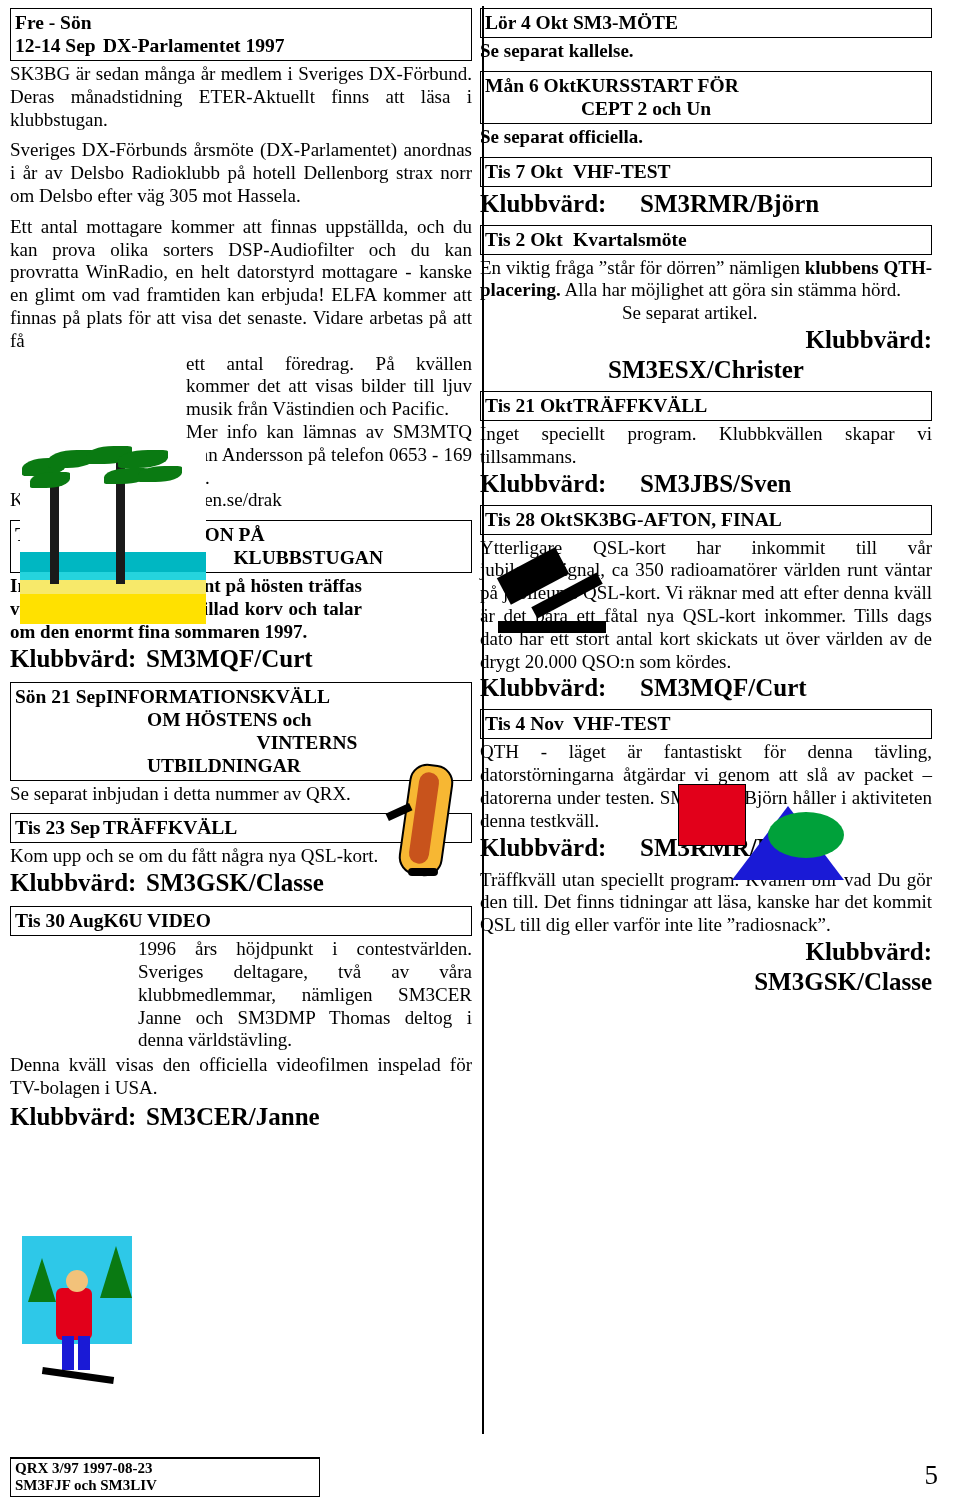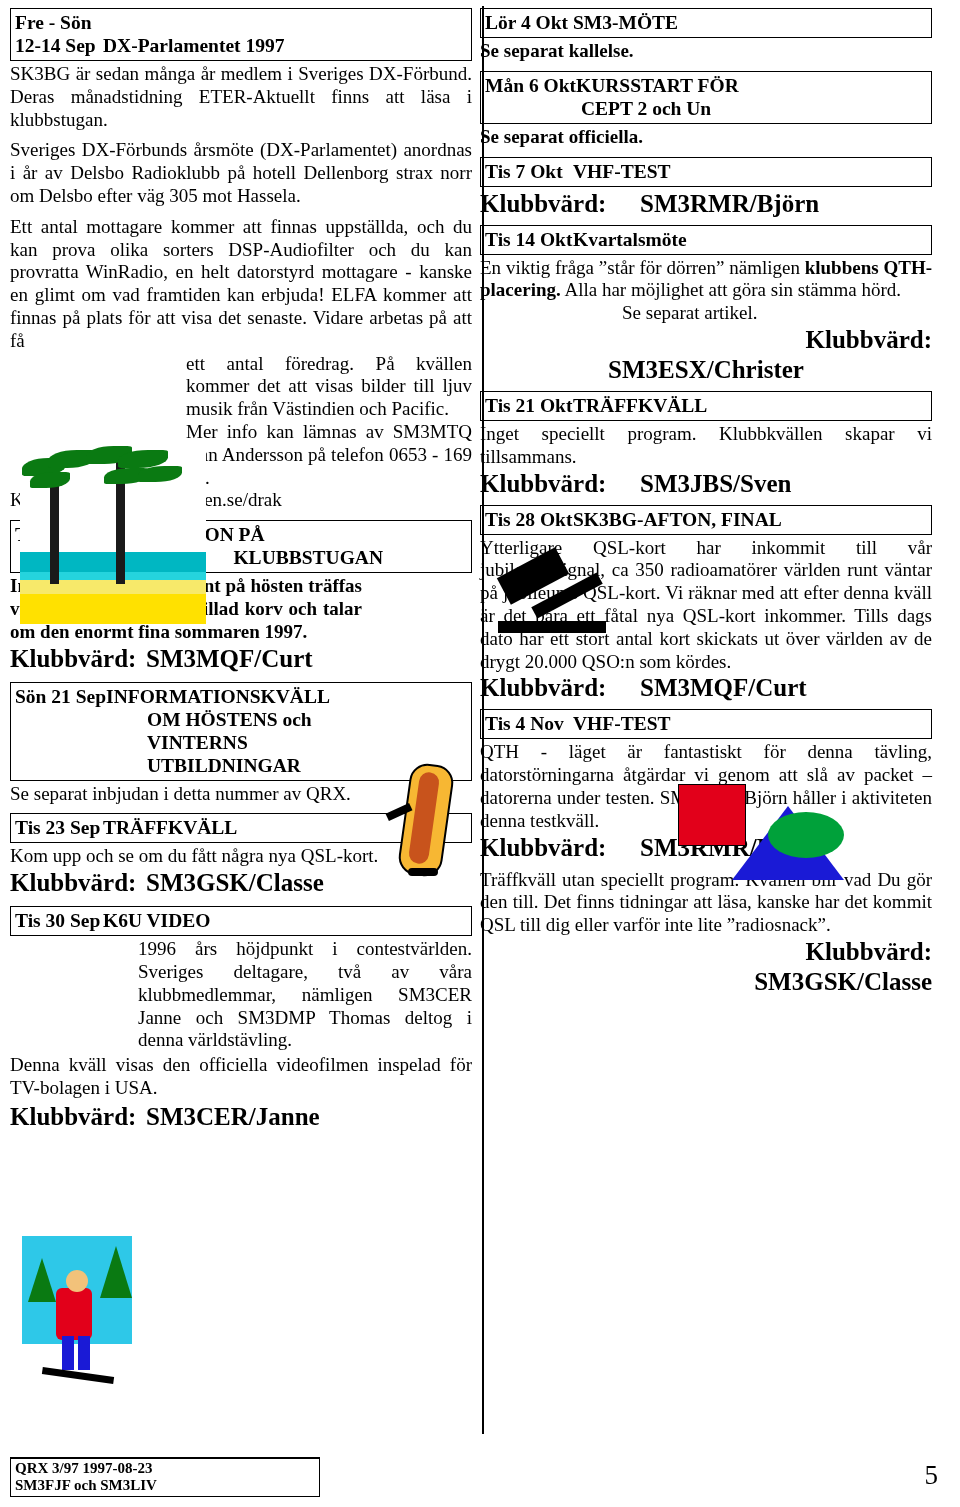--- a/index.html
+++ b/index.html
@@ -162,39 +162,39 @@
       <p class="just body bold" style="width:352px">Innan det blir allt för sent på hösten träffas vi och avnjuter en nygrillad korv och talar om den enormt fina sommaren 1997.</p>
       <div class="kv">
         <span class="lab">Klubbvärd:</span><span>SM3MQF/Curt</span>
       </div>
     </div>
 
     <div style="margin-top:8px">
       <div class="hdr">
         <span class="d">Sön 21 Sep</span><span class="t">INFORMATIONSKVÄLL</span>
         <span class="sub" style="text-align:left;padding-left:132px">OM HÖSTENS och</span>
-        <span class="sub" style="text-align:left;padding-left:132px">VINTERNS</span>
+        <span class="sub" style="text-align:center;padding-left:132px">VINTERNS</span>
         <span class="sub" style="text-align:left;padding-left:132px">UTBILDNINGAR</span>
       </div>
       <p class="body">Se separat inbjudan i detta nummer av QRX.</p>
     </div>
 
     <div style="margin-top:8px">
       <div class="hdr">
         <span class="d">Tis 23 Sep</span><span class="t">TRÄFFKVÄLL</span>
       </div>
       <p class="body">Kom upp och se om du fått några nya QSL-kort.</p>
       <div class="kv">
         <span class="lab">Klubbvärd:</span><span>SM3GSK/Classe</span>
       </div>
     </div>
 
     <div style="margin-top:8px">
       <div class="hdr">
-        <span class="d">Tis 30 Sep</span><span class="t">K6U VIDEO</span>
+        <span class="d">Tis 30 Aug</span><span class="t">K6U VIDEO</span>
       </div>
       <p class="just body" style="margin-left:128px">1996 års höjdpunkt i contestvärlden. Sveriges deltagare, två av våra klubbmedlemmar, nämligen SM3CER Janne och SM3DMP Thomas deltog i denna världstävling.</p>
       <p class="just body" style="margin-top:2px">Denna kväll visas den officiella videofilmen inspelad för TV-bolagen i USA.</p>
       <div class="kv" style="margin-top:2px">
         <span class="lab">Klubbvärd:</span><span>SM3CER/Janne</span>
       </div>
     </div>
 
     <div class="beach">
       <div class="sky"></div>
@@ -255,21 +255,21 @@
       <div class="hdr">
         <span class="d">Tis 7 Okt</span><span class="t">VHF-TEST</span>
       </div>
       <div class="kv">
         <span class="lab" style="width:160px">Klubbvärd:</span><span>SM3RMR/Björn</span>
       </div>
     </div>
 
     <div style="margin-top:6px;position:relative;">
       <div class="hdr">
-        <span class="d">Tis 14 Okt</span><span class="t">Kvartalsmöte</span>
+        <span class="d">Tis 2 Okt</span><span class="t">Kvartalsmöte</span>
       </div>
       <p class="just body"><span>En viktig fråga ”står för dörren” nämligen </span><span class="bold">klubbens QTH-placering.</span><span> Alla har möjlighet att göra sin stämma hörd.</span></p>
       <p class="body" style="margin-left:142px">Se separat artikel.</p>
       <div class="kv" style="text-align:right">
         <span>Klubbvärd:</span>
       </div>
       <div class="kv" style="text-align:center">
         <span>SM3ESX/Christer</span>
       </div>
 

